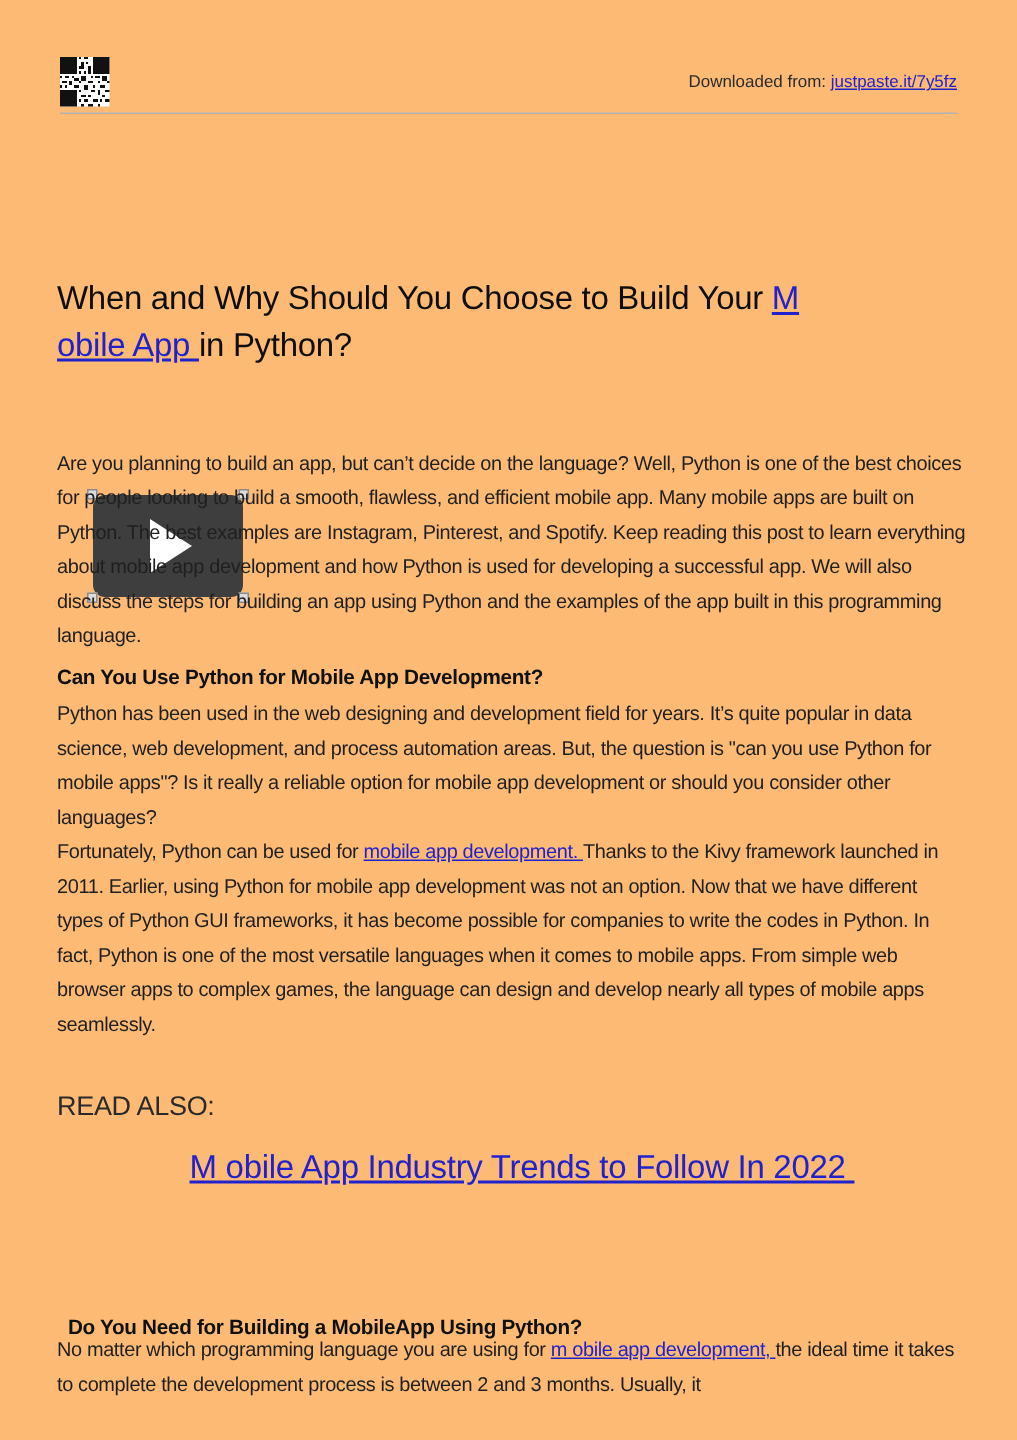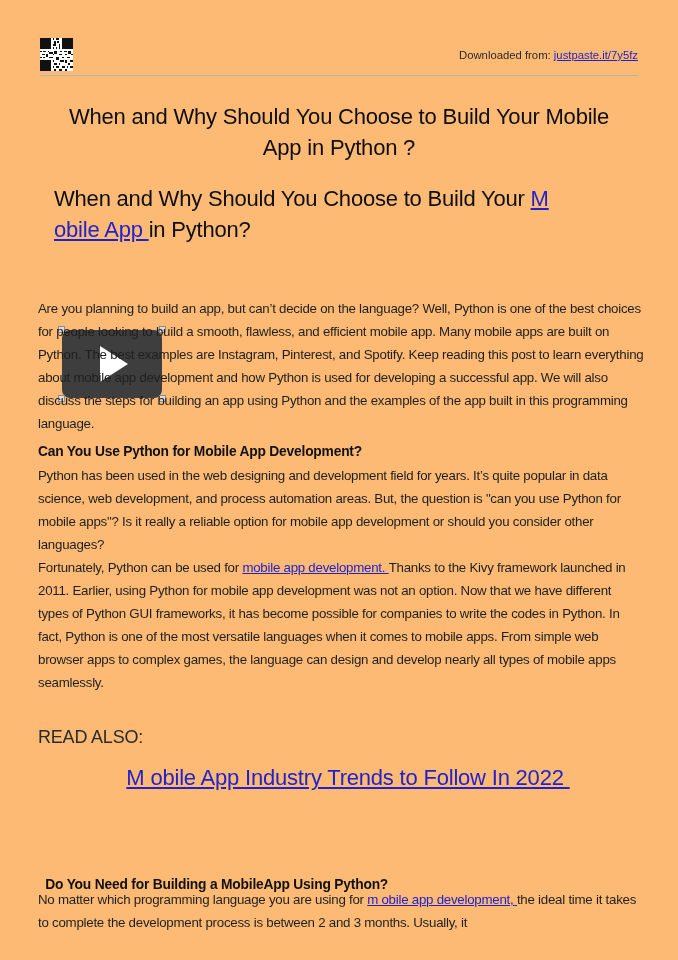--- a/index.html
+++ b/index.html
@@ -13,21 +13,21 @@
   }
   .abs{position:absolute;}
   .flow{position:absolute;z-index:2;margin-top:40px;}
   a, .link{color:#2222cc;text-decoration:underline;cursor:pointer;}
   
   .qr{left:40px;top:38px;width:33px;height:33px;z-index:2;}
   .dl-line{top:49px;right:40px;font-size:11.3px;color:#2a2a2a;white-space:nowrap;z-index:2;}
   .divider{top:75px;left:40px;width:598px;height:1px;background:#b3b3b3;}
   
   .doc-title{top:101px;left:49px;width:580px;text-align:center;font-size:22px;line-height:31px;color:#0e0e0e;letter-spacing:-0.2px;}
-  .article-h{top:183px;left:54px;width:500px;font-size:22px;line-height:31px;color:#0e0e0e;letter-spacing:-0.2px;}
+  .article-h{top:183px;left:38px;width:500px;font-size:22px;line-height:31px;color:#0e0e0e;letter-spacing:-0.2px;}
   
   .body-text{font-size:13.3px;line-height:23px;letter-spacing:-0.25px;color:#1f1f1f;}
   .p-intro{top:257px;left:38px;width:606px;}
   .h3{font-size:13.8px;font-weight:bold;letter-spacing:-0.2px;color:#101010;white-space:pre-wrap;}
   .h3-one{top:404px;left:38px;width:606px;}
   .p-two{top:424px;left:38px;width:606px;}
   .p-three{top:516px;left:38px;width:606px;}
   .p-four{top:653px;left:38px;width:606px;}
   .read-also{top:727px;left:38px;font-size:18px;letter-spacing:-0.2px;color:#2a2a2a;}
   .big-link{top:762px;left:38px;width:620px;font-size:22px;line-height:31px;letter-spacing:-0.2px;white-space:pre-wrap;text-align:center;}
@@ -112,21 +112,20 @@
           <rect x="12" y="20" width="2" height="1"></rect>
           <rect x="16" y="20" width="1" height="1"></rect>
       </g>
     </svg>
   </div>
 
   <div class="abs dl-line"><span>Downloaded from: </span><a href="#">justpaste.it/7y5fz</a></div>
 
   <div class="abs divider"></div>
 
-  <div class="abs doc-title">When and Why Should You Choose to Build Your Mobile App in Python ?</div>
 
   <div class="abs article-h"><span>When and Why Should You Choose to Build Your </span><a href="#">M obile App&nbsp;</a><span>in Python?</span></div>
 
   <div class="flow body-text p-intro">Are you planning to build an app, but can’t decide on the language? Well, Python is one of the best choices for people looking to build a smooth, flawless, and efficient mobile app. Many mobile apps are built on Python. The best examples are Instagram, Pinterest, and Spotify. Keep reading this post to learn everything about mobile app development and how Python is used for developing a successful app. We will also discuss the steps for building an app using Python and the examples of the app built in this programming language.</div>
 
   <div class="abs video-btn">
     <div class="play-tri"></div>
     <div class="handle h-tl"></div>
     <div class="handle h-tr"></div>
     <div class="handle h-bl"></div>

